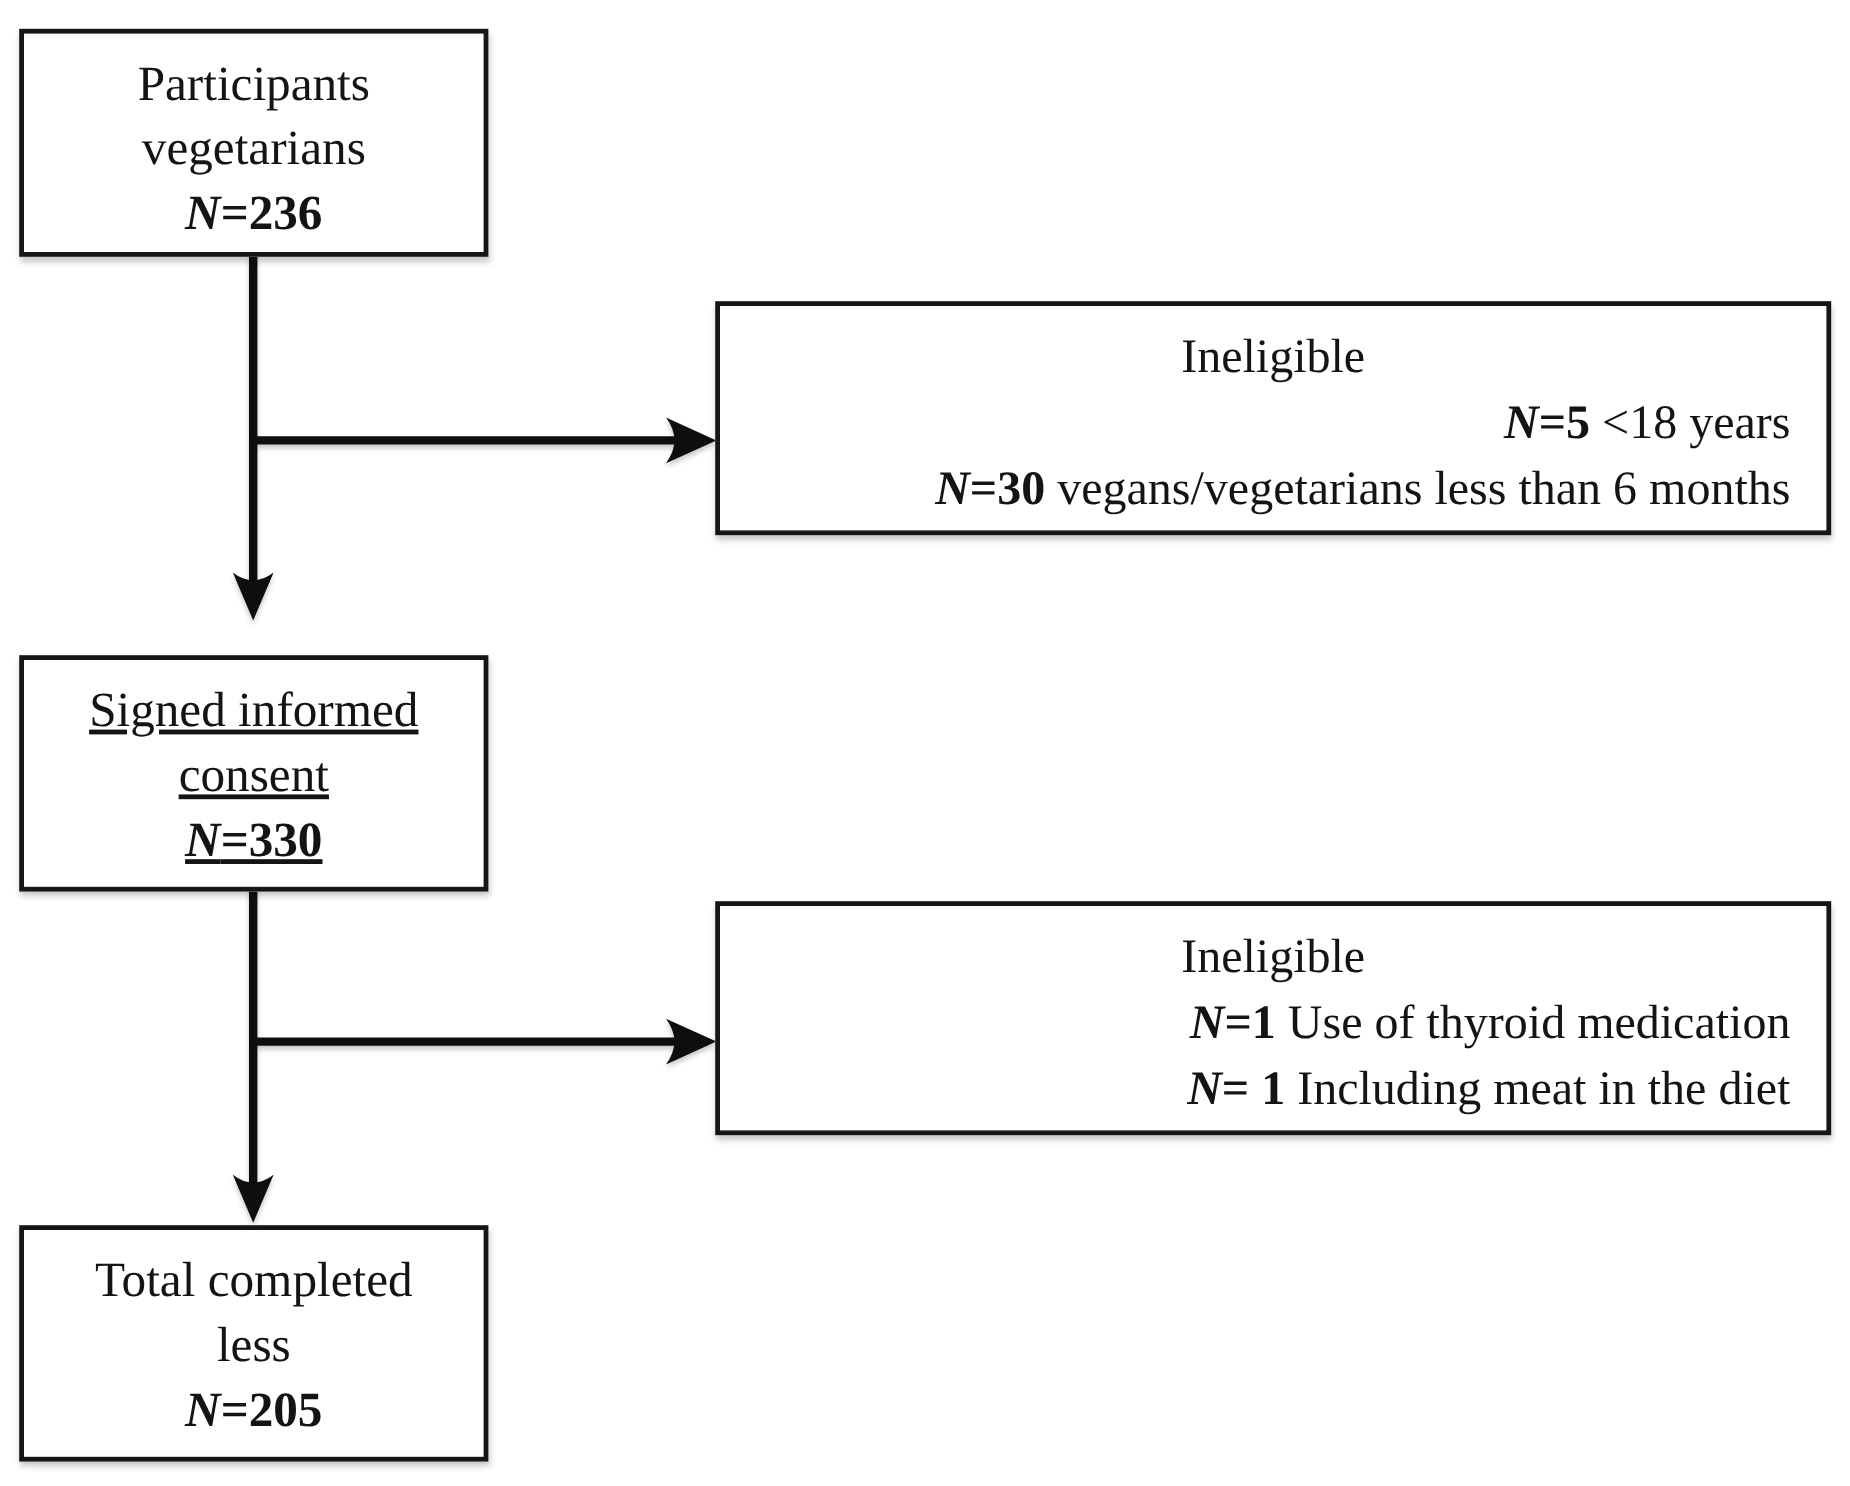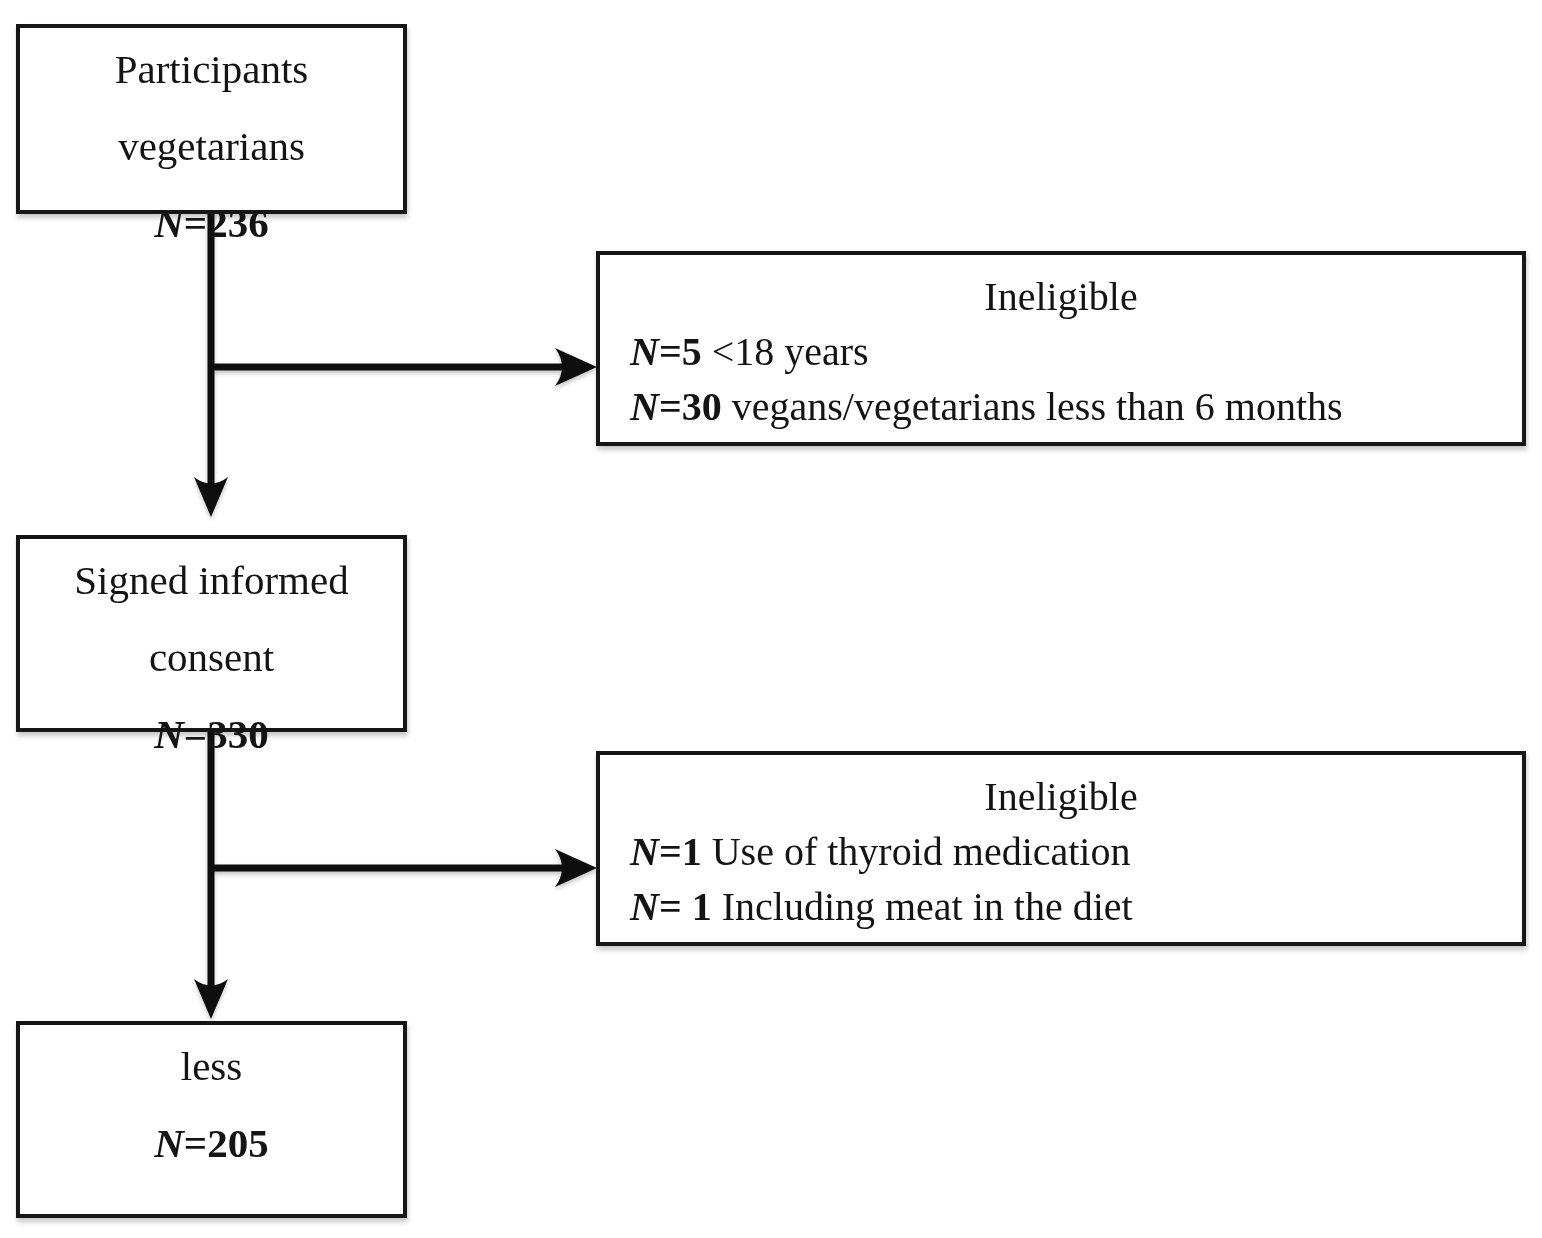--- a/index.html
+++ b/index.html
@@ -35,46 +35,45 @@
     left: 16px;
     width: 391px;
     display: flex;
     flex-direction: column;
     align-items: center;
     justify-content: flex-start;
     padding-top: 14px;
     text-align: center;
     font-size: 41px;
     line-height: 54px;
-    gap: 23px;
   }
   .stage-box .n-line,
   .reason-line .n-part {
     font-weight: 700;
   }
   .n-italic {
     font-style: italic;
     font-weight: 700;
   }
   .side-box {
     left: 596px;
     width: 930px;
     padding: 14px 30px 2px 30px;
     font-size: 40px;
     line-height: 55px;
   }
   .side-box .side-title {
     text-align: center;
   }
   .reason-line {
-    text-align: left;
+    text-align: right;
     white-space: pre-wrap;
   }
   #box-participants { top: 24px;  height: 190px; }
-  #box-consent      { top: 535px; height: 197px; }
+  #box-consent      { top: 546px; height: 197px; text-decoration: underline; }
   #box-completed    { top: 1021px; height: 197px; }
   #box-ineligible-screening { top: 251px; height: 195px; }
   #box-ineligible-enrolled  { top: 751px; height: 195px; }
 </style>
 </head>
 <body>
 
 <div class="canvas">
 
   <svg class="connector-layer" viewBox="0 0 1542 1238" xmlns="http://www.w3.org/2000/svg">
@@ -110,17 +109,18 @@
     <div class="n-line"><span class="n-italic">N</span><span>=330</span></div>
   </div>
 
   <div class="box side-box" id="box-ineligible-enrolled">
     <div class="side-title">Ineligible</div>
     <div class="reason-line"><span class="n-part"><span class="n-italic">N</span><span>=1</span></span><span> Use of thyroid medication</span></div>
     <div class="reason-line"><span class="n-part"><span class="n-italic">N</span><span>= 1</span></span><span> Including meat in the diet</span></div>
   </div>
 
   <div class="box stage-box" id="box-completed">
+    <div class="text-line">Total completed</div>
     <div class="text-line">less</div>
     <div class="n-line"><span class="n-italic">N</span><span>=205</span></div>
   </div>
 
 </div>
 
 </body></html>

